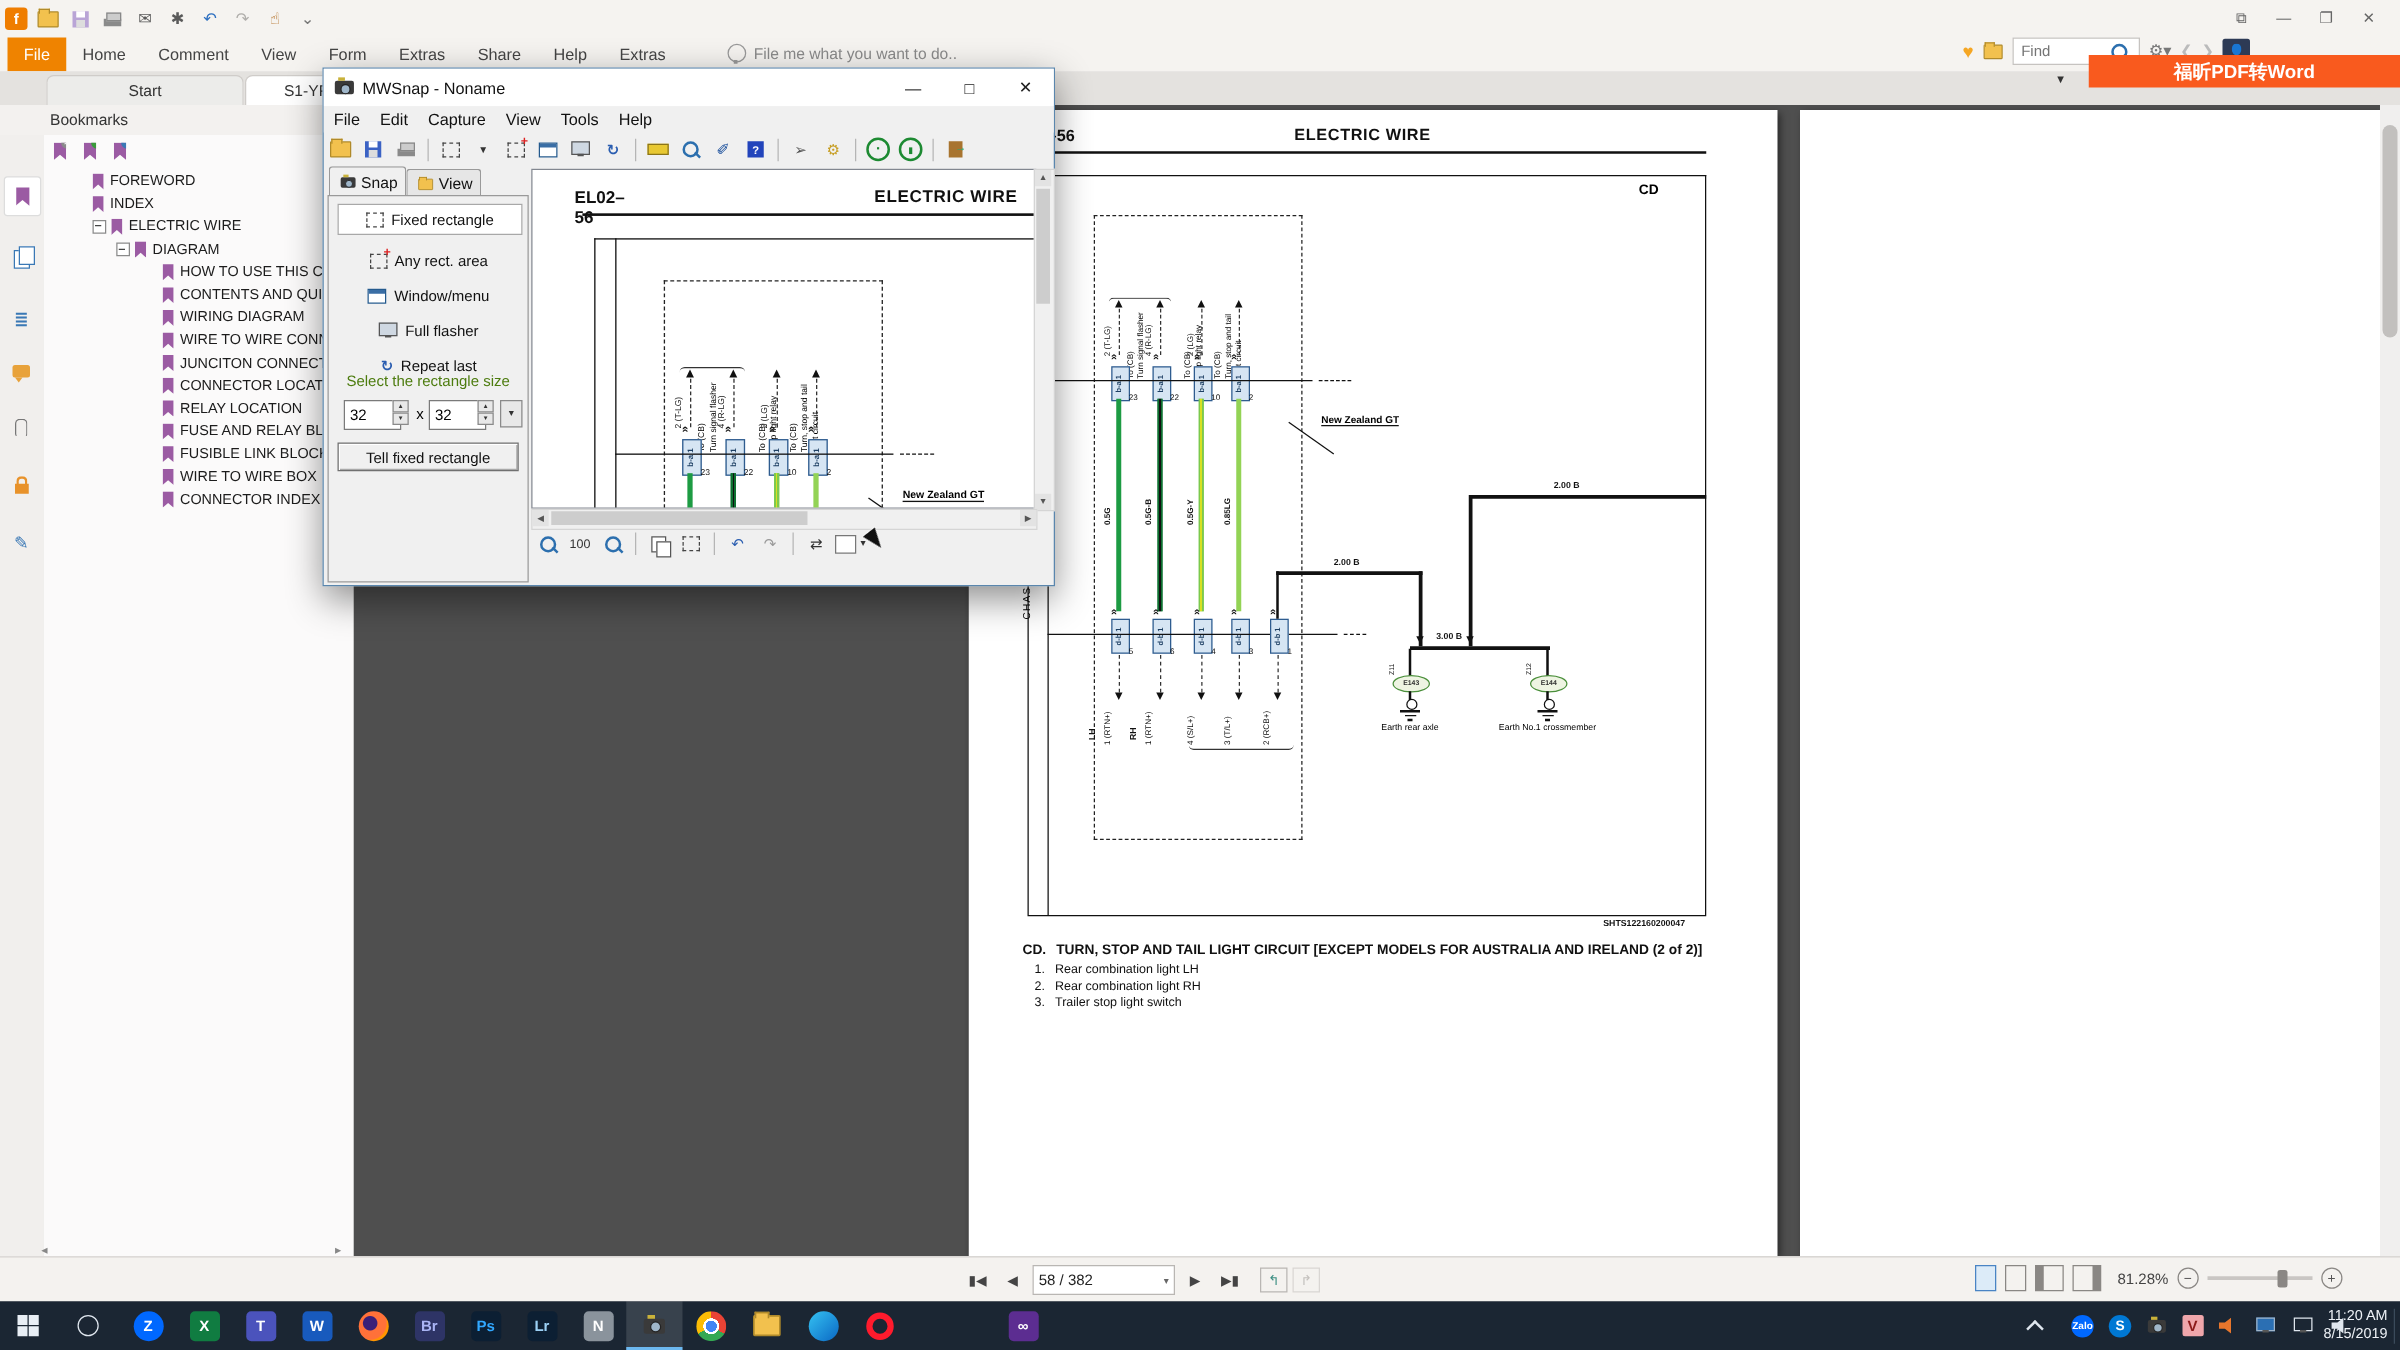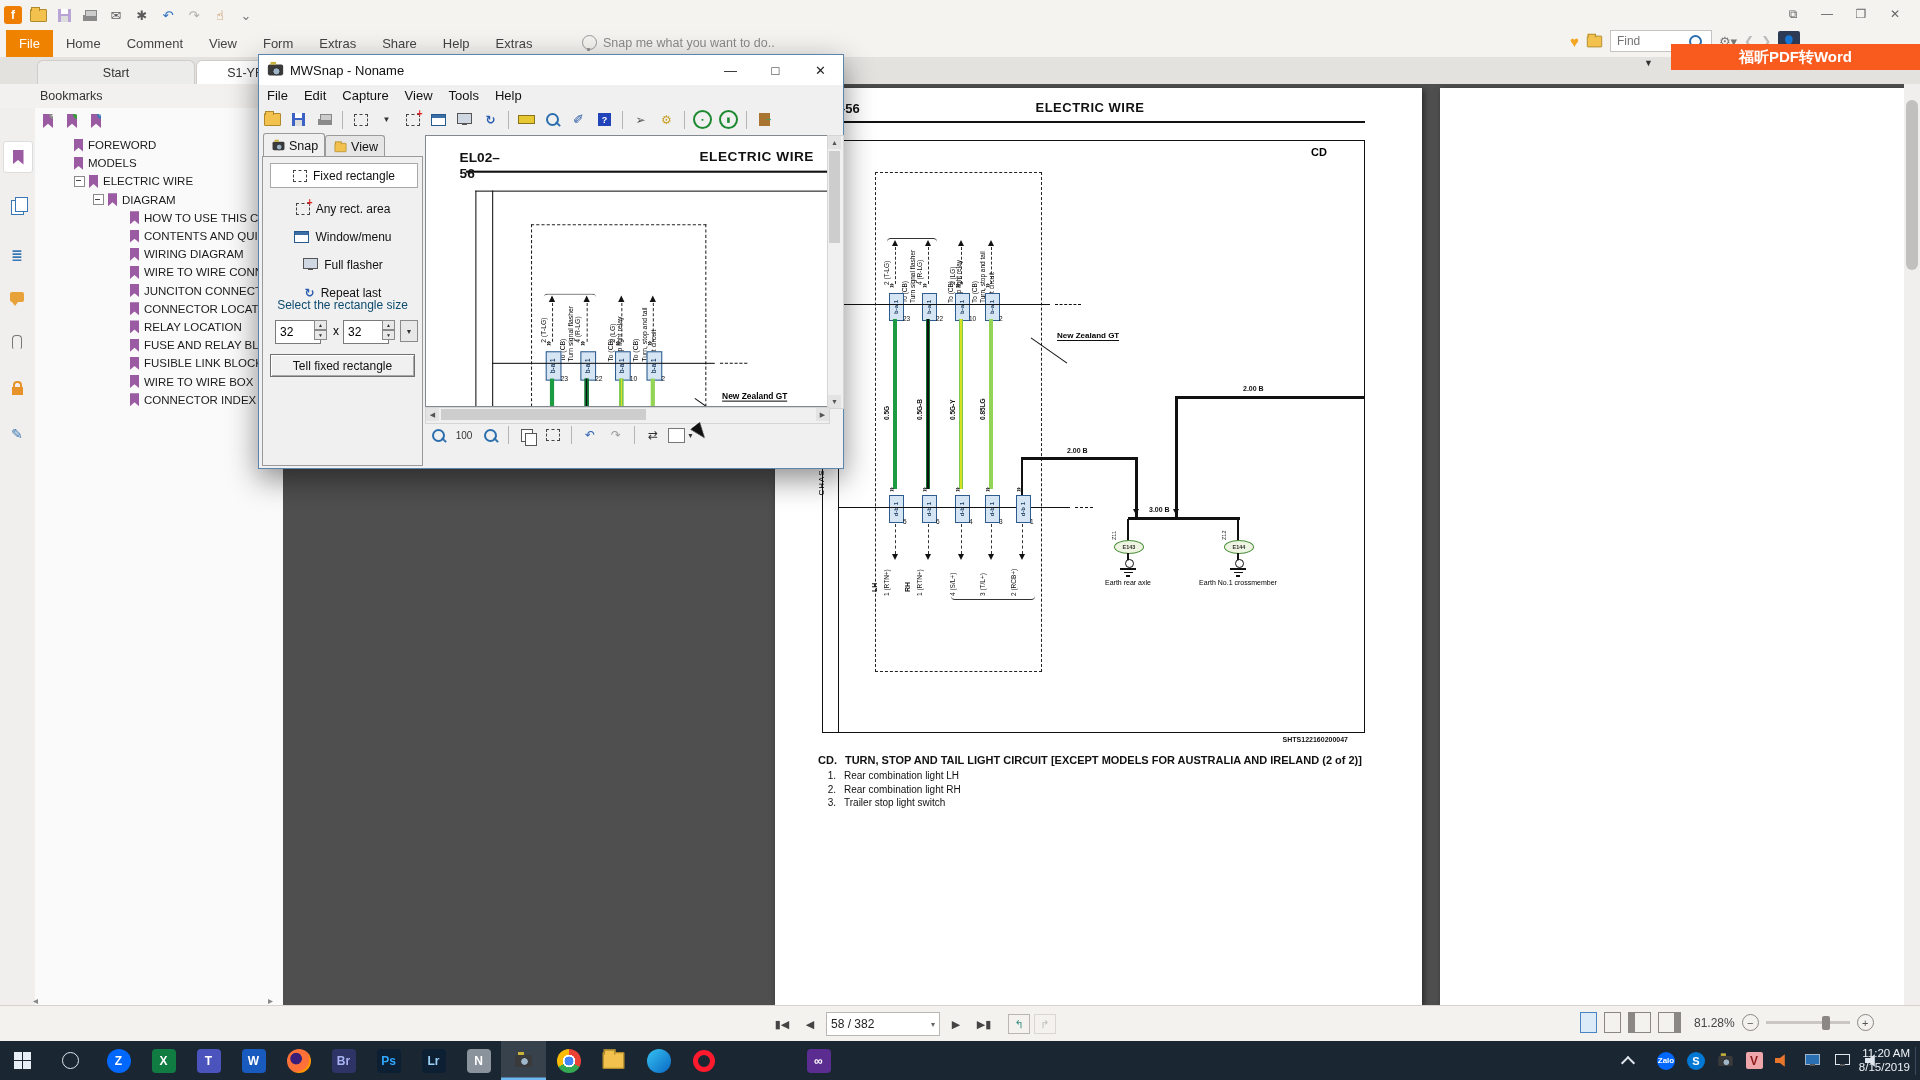--- a/index.html
+++ b/index.html
@@ -82,21 +82,21 @@
   #mw-menu{position:absolute;left:0;top:30px;width:100%;height:21px;display:flex;align-items:center;background:#f0f0f0;}
   #mw-menu span{padding:0 8px;font-size:13px;color:#111;}
   #mw-tools{position:absolute;left:2px;top:51px;width:580px;height:27px;display:flex;align-items:center;gap:3px;}
   .tbtn{width:23px;height:22px;display:flex;align-items:center;justify-content:center;font-size:12px;color:#333;}
   .tsep{width:1px;height:18px;background:#b5b5b5;margin:0 3px;}
   .mtab{position:absolute;top:78px;height:24px;display:flex;align-items:center;justify-content:center;gap:4px;
         font-size:12.5px;color:#111;border:1px solid #9a9a9a;border-bottom:none;border-radius:3px 3px 0 0;background:#f0f0f0;}
   #mw-panel{position:absolute;left:3px;top:101px;width:159px;height:308px;border:1px solid #9a9a9a;background:#f0f0f0;}
   .opt{position:absolute;left:7px;width:146px;height:23px;display:flex;align-items:center;justify-content:center;gap:6px;font-size:12px;color:#111;}
   .opt.sel{background:#fff;border:1px solid #a8a8a8;}
-  #mw-sizelabel{position:absolute;left:0;top:141px;width:159px;text-align:center;font-size:12px;color:#0c4a6e;}
+  #mw-sizelabel{position:absolute;left:0;top:141px;width:159px;text-align:center;font-size:12px;color:#4d7c0f;}
   .spin{position:absolute;width:38px;height:20px;border:1px solid #7a7a7a;background:#fff;font-size:12px;
         padding-left:4px;font-family:inherit;}
   .spinbtns{position:absolute;width:13px;height:20px;display:flex;flex-direction:column;}
   .spinbtns span{flex:1;border:1px solid #8a8a8a;background:#e8e8e8;font-size:5px;display:flex;align-items:center;justify-content:center;color:#333;}
   #mw-snapbtn{position:absolute;left:7px;top:197px;width:145px;height:23px;background:#f0f0f0;
         border:1px solid #707070;box-shadow:inset 1px 1px 0 #fff,inset -1px -1px 0 #a8a8a8;
         font-size:12px;color:#111;display:flex;align-items:center;justify-content:center;font-family:inherit;}
   #mw-view{position:absolute;left:166px;top:80px;width:402px;height:270px;background:#fff;border:1px solid #828790;overflow:hidden;}
   #mw-scale{position:absolute;left:0;top:0;transform:scale(1.05);transform-origin:0 0;}
   .sb{position:absolute;background:#f0f0f0;border:1px solid #d5d5d5;}
@@ -197,21 +197,21 @@
         <div class="rtab">Comment</div>
         <div class="rtab">View</div>
         <div class="rtab">Form</div>
         <div class="rtab">Extras</div>
         <div class="rtab">Share</div>
         <div class="rtab">Help</div>
         <div class="rtab">Extras</div>
       </div>
     <div class="abs" id="tellme">
       <span class="bulb"></span>
-      <span>Snap me what you want to do..</span>
+      <span>File me what you want to do..</span>
     </div>
   </div>
   <div class="abs" id="find-cluster">
     <span style="color:#f5a623;font-size:15px;">♥</span>
     <span class="i-folder" style="transform:scale(.9)"></span>
     <span id="find-box">
       <input id="find-input" placeholder="Find" style="">
       <span class="i-mag"></span>
     </span>
     <span style="color:#777;font-size:13px;">⚙▾</span>
@@ -263,21 +263,21 @@
         <div><span class="bm-flag"><span class="bm-badge" style="background:#3a9a3a">+</span></span></div>
         <div><span class="bm-flag"><span class="bm-badge" style="background:#3a78b5">➜</span></span></div>
       </div>
     <div id="bm-tree">
         <div class="bm-row" style="padding-left: 39px;">
           <div class="tflag"></div>
           <div class="lbl">FOREWORD</div>
         </div>
         <div class="bm-row" style="padding-left: 39px;">
           <div class="tflag"></div>
-          <div class="lbl">MODELS</div>
+          <div class="lbl">INDEX</div>
         </div>
         <div class="bm-row" style="padding-left: 39px;">
           <div class="expander"></div>
           <div class="tflag"></div>
           <div class="lbl">ELECTRIC WIRE</div>
         </div>
         <div class="bm-row" style="padding-left: 58px;">
           <div class="expander"></div>
           <div class="tflag"></div>
           <div class="lbl">DIAGRAM</div>

